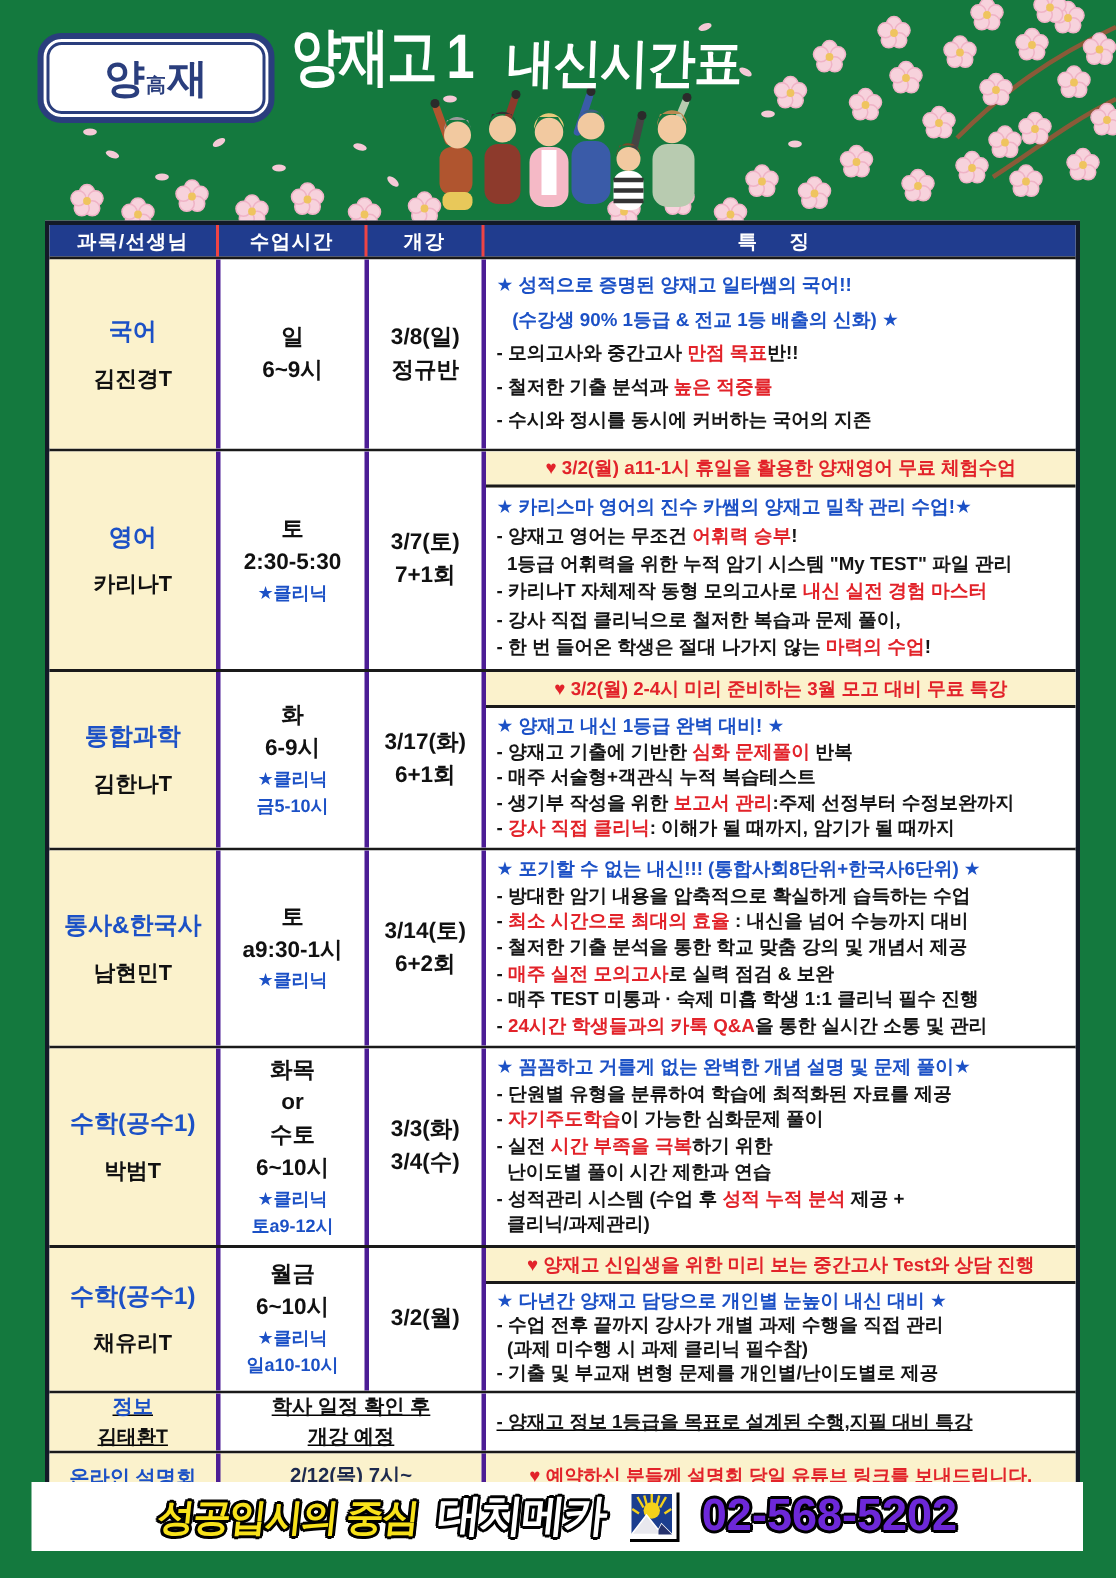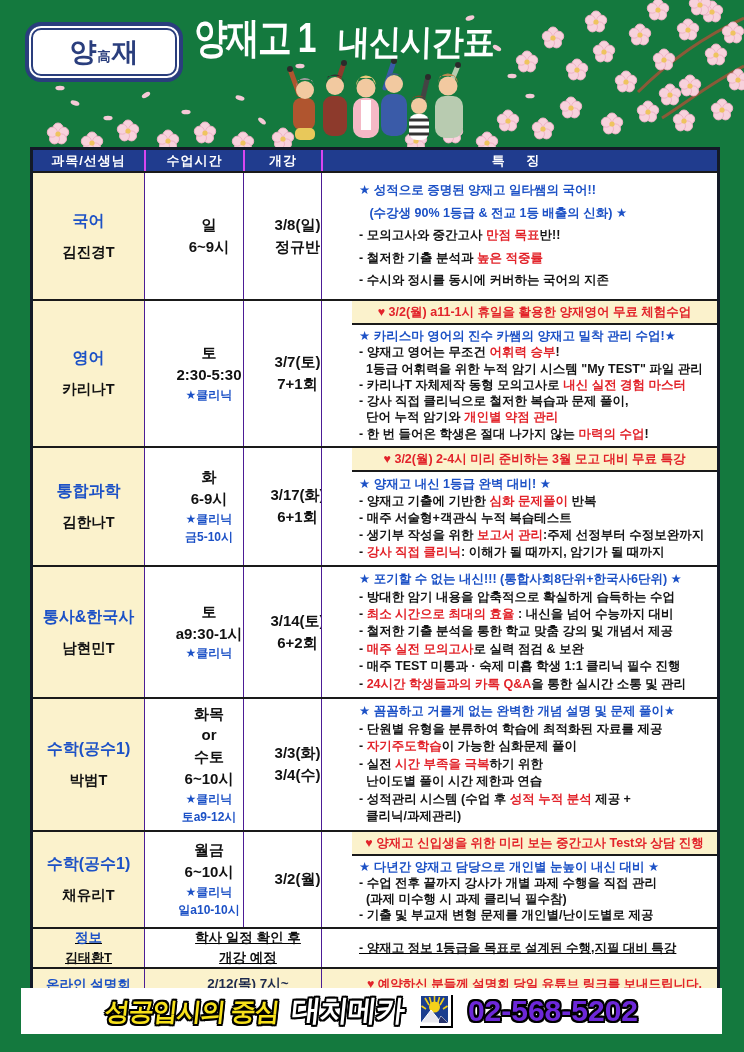--- a/index.html
+++ b/index.html
@@ -15,23 +15,23 @@
   .titlewrap{position:absolute;left:194px;top:10px;display:flex;align-items:flex-end;gap:14px;white-space:nowrap;}
   .title-main{color:#fff;font-weight:900;font-size:42px;letter-spacing:-2px;transform:scaleX(.80);transform-origin:left bottom;}
   .title-sub{color:#fff;font-weight:900;font-size:35px;letter-spacing:-1px;transform:scaleX(.92) skewX(-2deg);transform-origin:left bottom;margin-left:-22px;}
   
   .tbl{position:absolute;left:30px;top:147px;width:684px;border:3px solid #131a28;background:#fff;}
   .trow{display:grid;grid-template-columns:111px 99px 78px 1fr;}
   .trow + .trow{border-top:2px solid #1a1a1a;}
   .thead{background:#203C8E;color:#fff;height:21px;}
   .hcell{display:flex;align-items:center;justify-content:center;font-size:13px;font-weight:700;letter-spacing:1px;}
   .hcell.wide{letter-spacing:9px;}
-  .hcell + .hcell{border-left:2px solid #d946ef;}
+  .hcell + .hcell{border-left:2px solid #ef4444;}
   .cell{display:flex;flex-direction:column;align-items:center;justify-content:center;min-width:0;}
-  .cell + .cell{border-left:1px solid #4c1d95;padding-left:30px;}
+  .cell + .cell{border-left:3px solid #4c1d95;}
   .subj{background:#FBF2CC;gap:11px;}
   .subject{color:#1C51C6;font-weight:800;font-size:16px;}
   .teacher{color:#111;font-weight:700;font-size:14.5px;}
   .timec,.startc{background:#fff;gap:3px;}
   .tline{font-size:15px;font-weight:700;color:#111;line-height:1.25;}
   .tline.blue{color:#1C51C6;font-size:12px;}
   .span2{grid-column:2/4;}
   .featc{background:#fff;align-items:stretch;justify-content:flex-start;}
   .banner{background:#FBF2CC;border-bottom:2px solid #1a1a1a;color:#E2232A;font-weight:800;font-size:12.5px;
           height:22px;display:flex;align-items:center;justify-content:center;white-space:nowrap;}
@@ -233,21 +233,20 @@
           <div class="tline">7+1회</div>
         </div>
         <div class="cell featc">
           <div class="banner">♥ 3/2(월) a11-1시 휴일을 활용한 양재영어 무료 체험수업</div>
           <div class="fwrap">
             <div class="fline"><span class="blue">★ 카리스마 영어의 진수 카쌤의 양재고 밀착 관리 수업!★</span></div>
             <div class="fline"><span>- 양재고 영어는 무조건 </span><span class="red">어휘력 승부</span><span>!</span></div>
             <div class="fline"><span>&nbsp;&nbsp;1등급 어휘력을 위한 누적 암기 시스템 "My TEST" 파일 관리</span></div>
             <div class="fline"><span>- 카리나T 자체제작 동형 모의고사로 </span><span class="red">내신 실전 경험 마스터</span></div>
             <div class="fline"><span>- 강사 직접 클리닉으로 철저한 복습과 문제 풀이,</span></div>
-            <div class="fline"><span>&nbsp;&nbsp;단어 누적 암기와 </span><span class="red">개인별 약점 관리</span></div>
             <div class="fline"><span>- 한 번 들어온 학생은 절대 나가지 않는 </span><span class="red">마력의 수업</span><span>!</span></div>
           </div>
         </div>
       </div>
       <div class="trow" style="height: 117px;">
         <div class="cell subj">
           <div class="subject">통합과학</div>
           <div class="teacher">김한나T</div>
         </div>
         <div class="cell timec">

